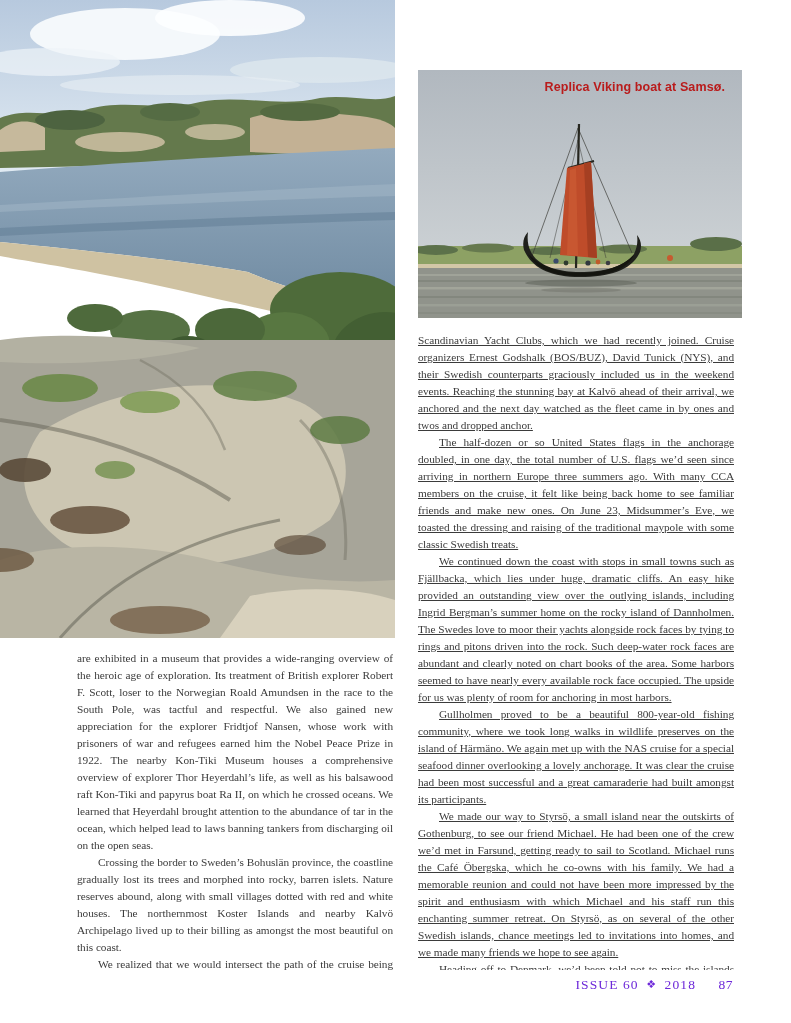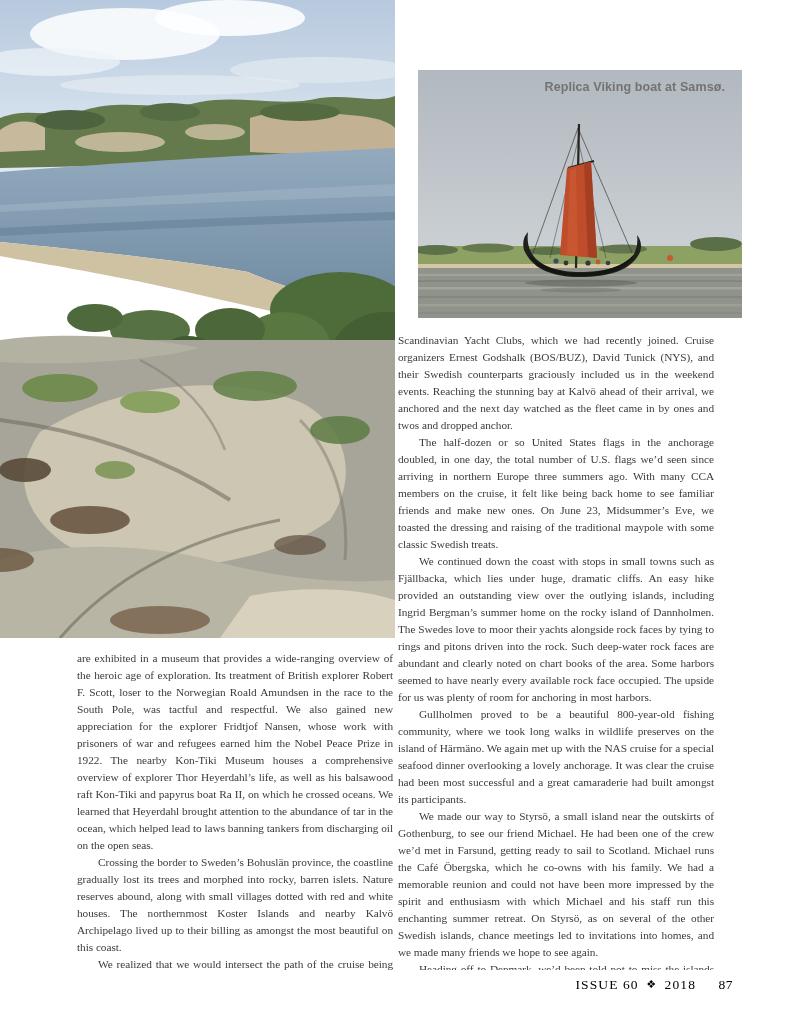--- a/index.html
+++ b/index.html
@@ -17,44 +17,44 @@
   }
   .photo-right{
     position:absolute;left:418px;top:70px;width:324px;height:248px;
     margin:0;overflow:hidden;
   }
   .photo-left svg,.photo-right svg{display:block;width:100%;height:100%;}
   .photo-right figcaption{
     position:absolute;top:10px;right:17px;
     font-family:"Liberation Sans", sans-serif;
     font-weight:bold;font-size:12.5px;letter-spacing:.1px;
-    color:#737373;
+    color:#b91c1c;
   }
   
   .col{
     position:absolute;
     width:316px;
     color:#3b3b3b;
     font-size:11.3px;
     line-height:17px;
     letter-spacing:-0.05px;
     text-align:justify;
     overflow:hidden;
     hyphens:auto;
   }
   .col-left{left:77px;top:650px;height:320px;}
-  .col-right{left:398px;top:332px;height:638px;}
+  .col-right{left:418px;top:332px;height:638px;text-decoration:underline;}
   .col p{margin:0;text-align:justify;}
   .col p.indent{text-indent:21px;}
   .col p.cont{text-align-last:justify;}
   .it{}
   
   .footer{
     position:absolute;top:977px;right:58px;
-    color:#000000;
+    color:#6d28d9;
     font-size:13.5px;
     letter-spacing:1.1px;
     white-space:nowrap;
   }
   .footer .sep{font-size:11px;position:relative;top:-1px;padding:0 3px;}
   .footer .pagenum{margin-left:18px;letter-spacing:0.5px;}
 </style>
 </head>
 <body>
 

